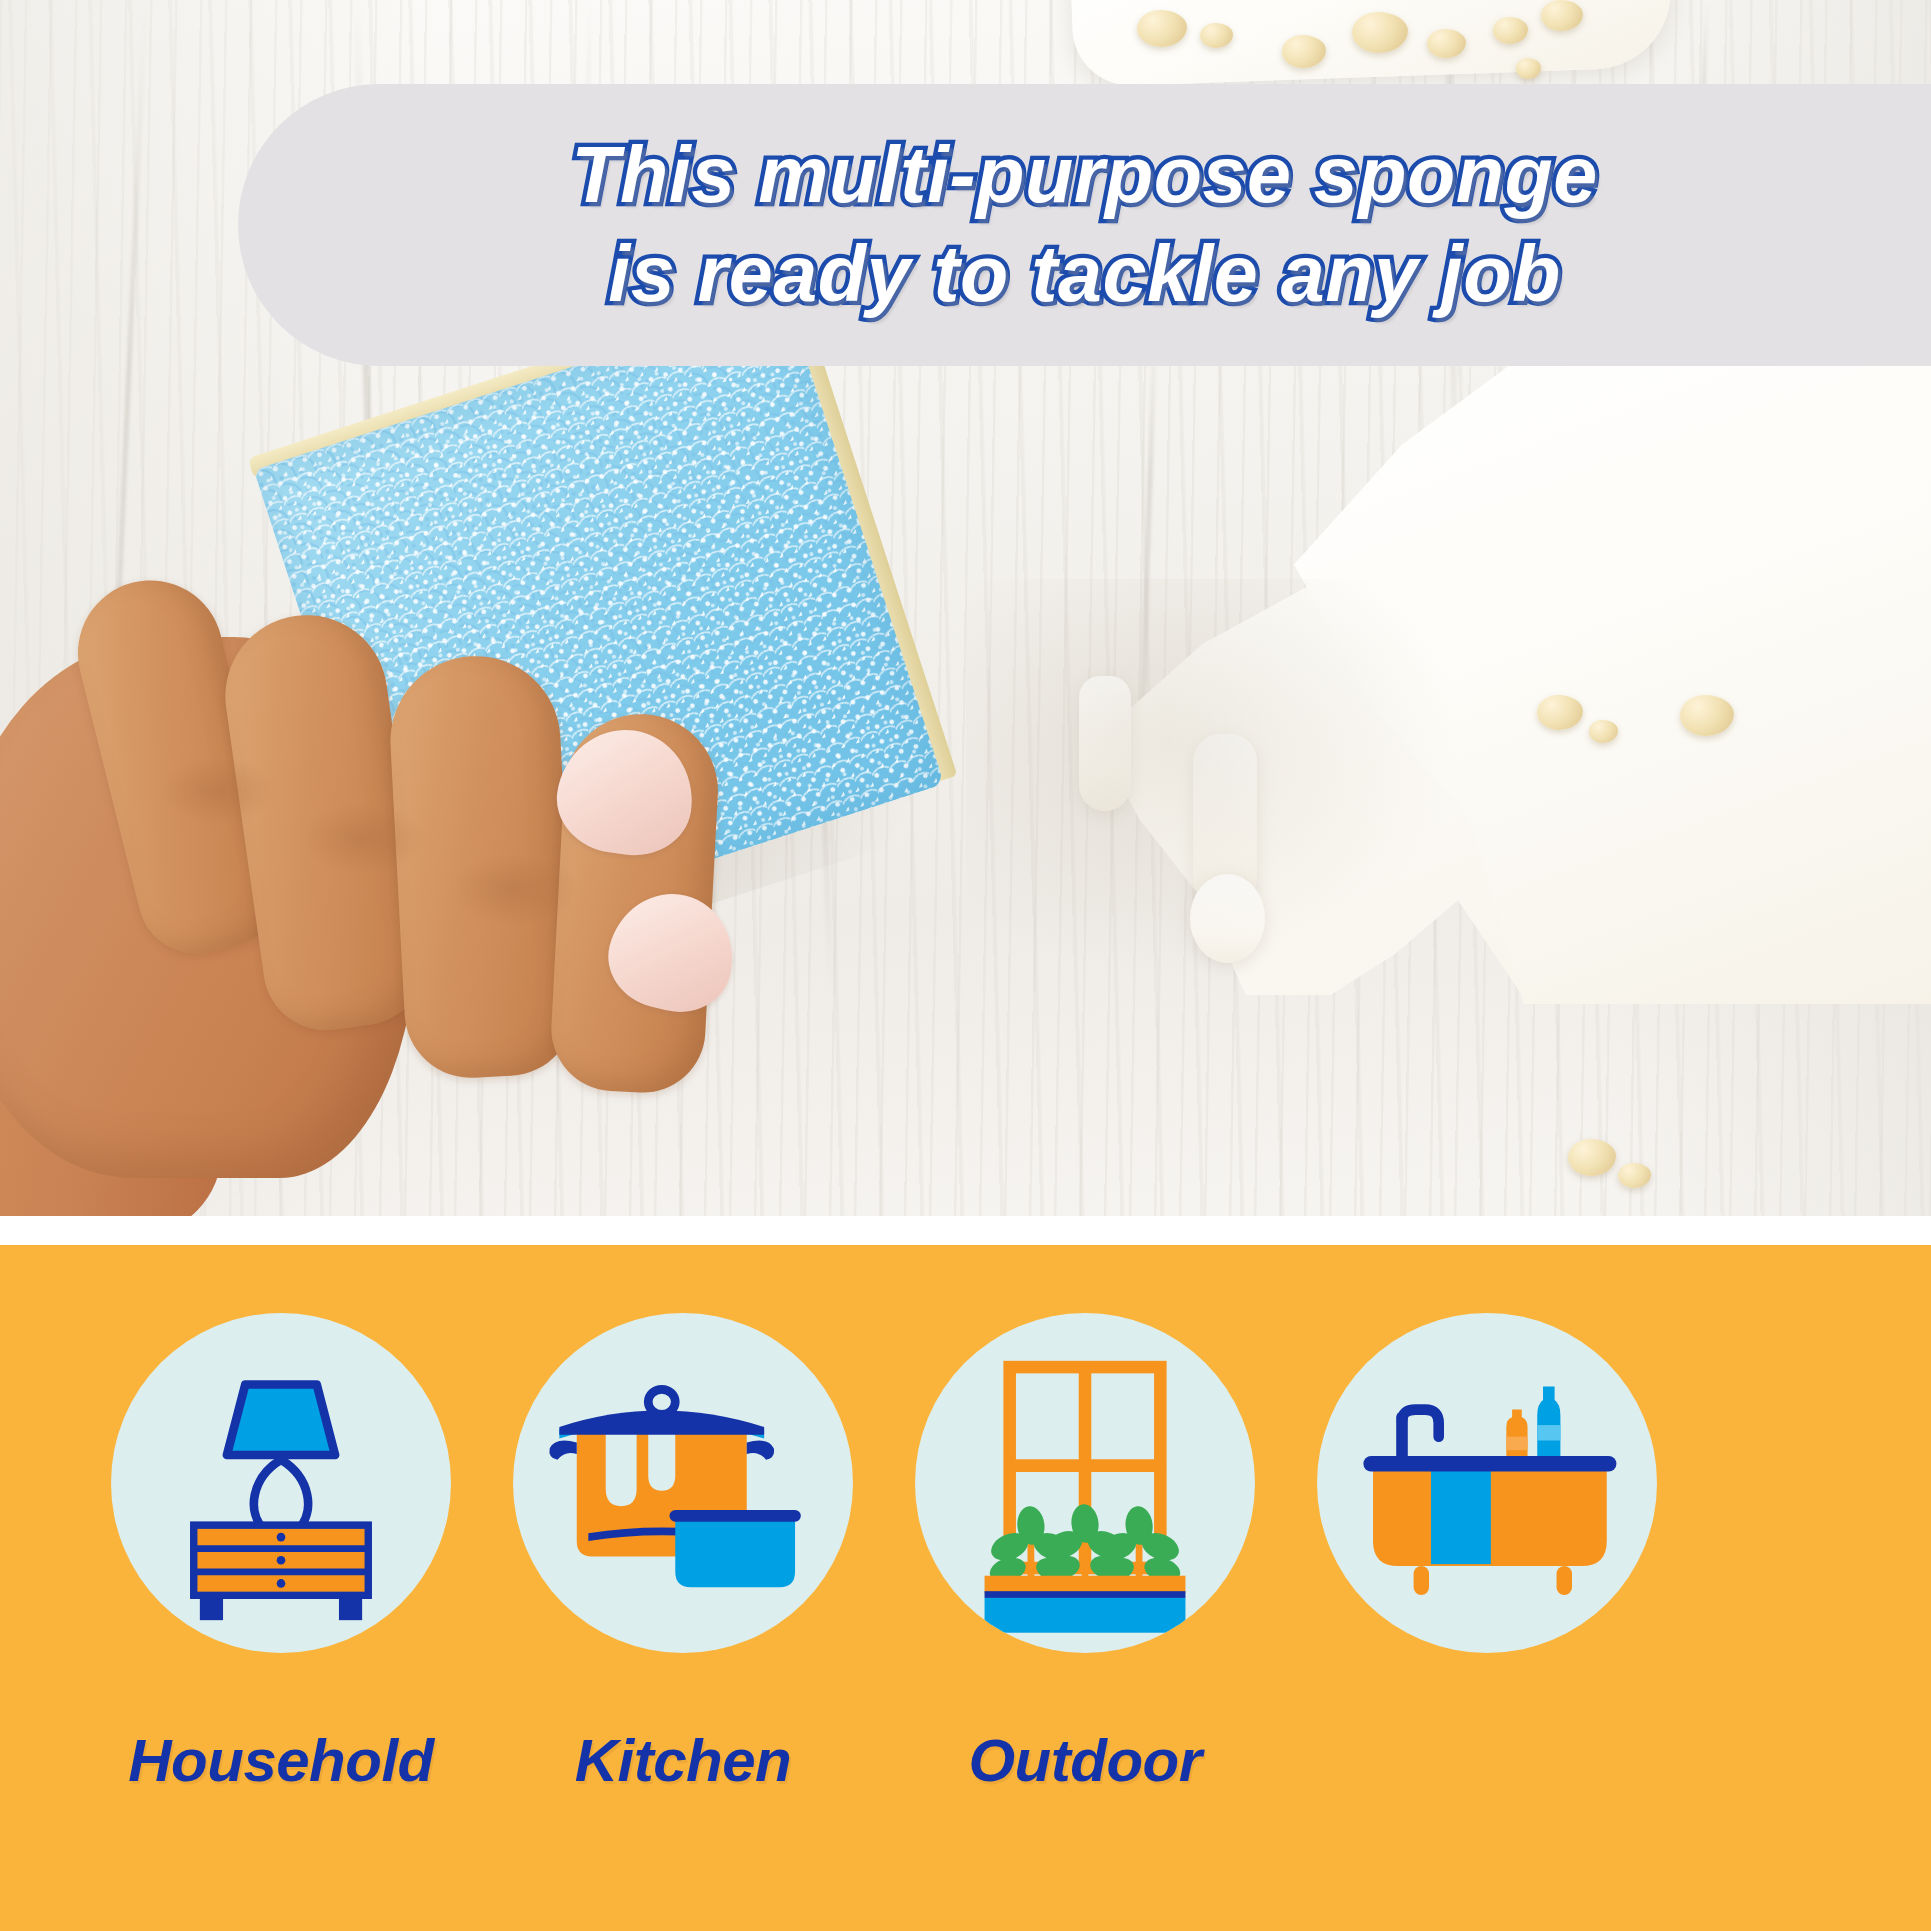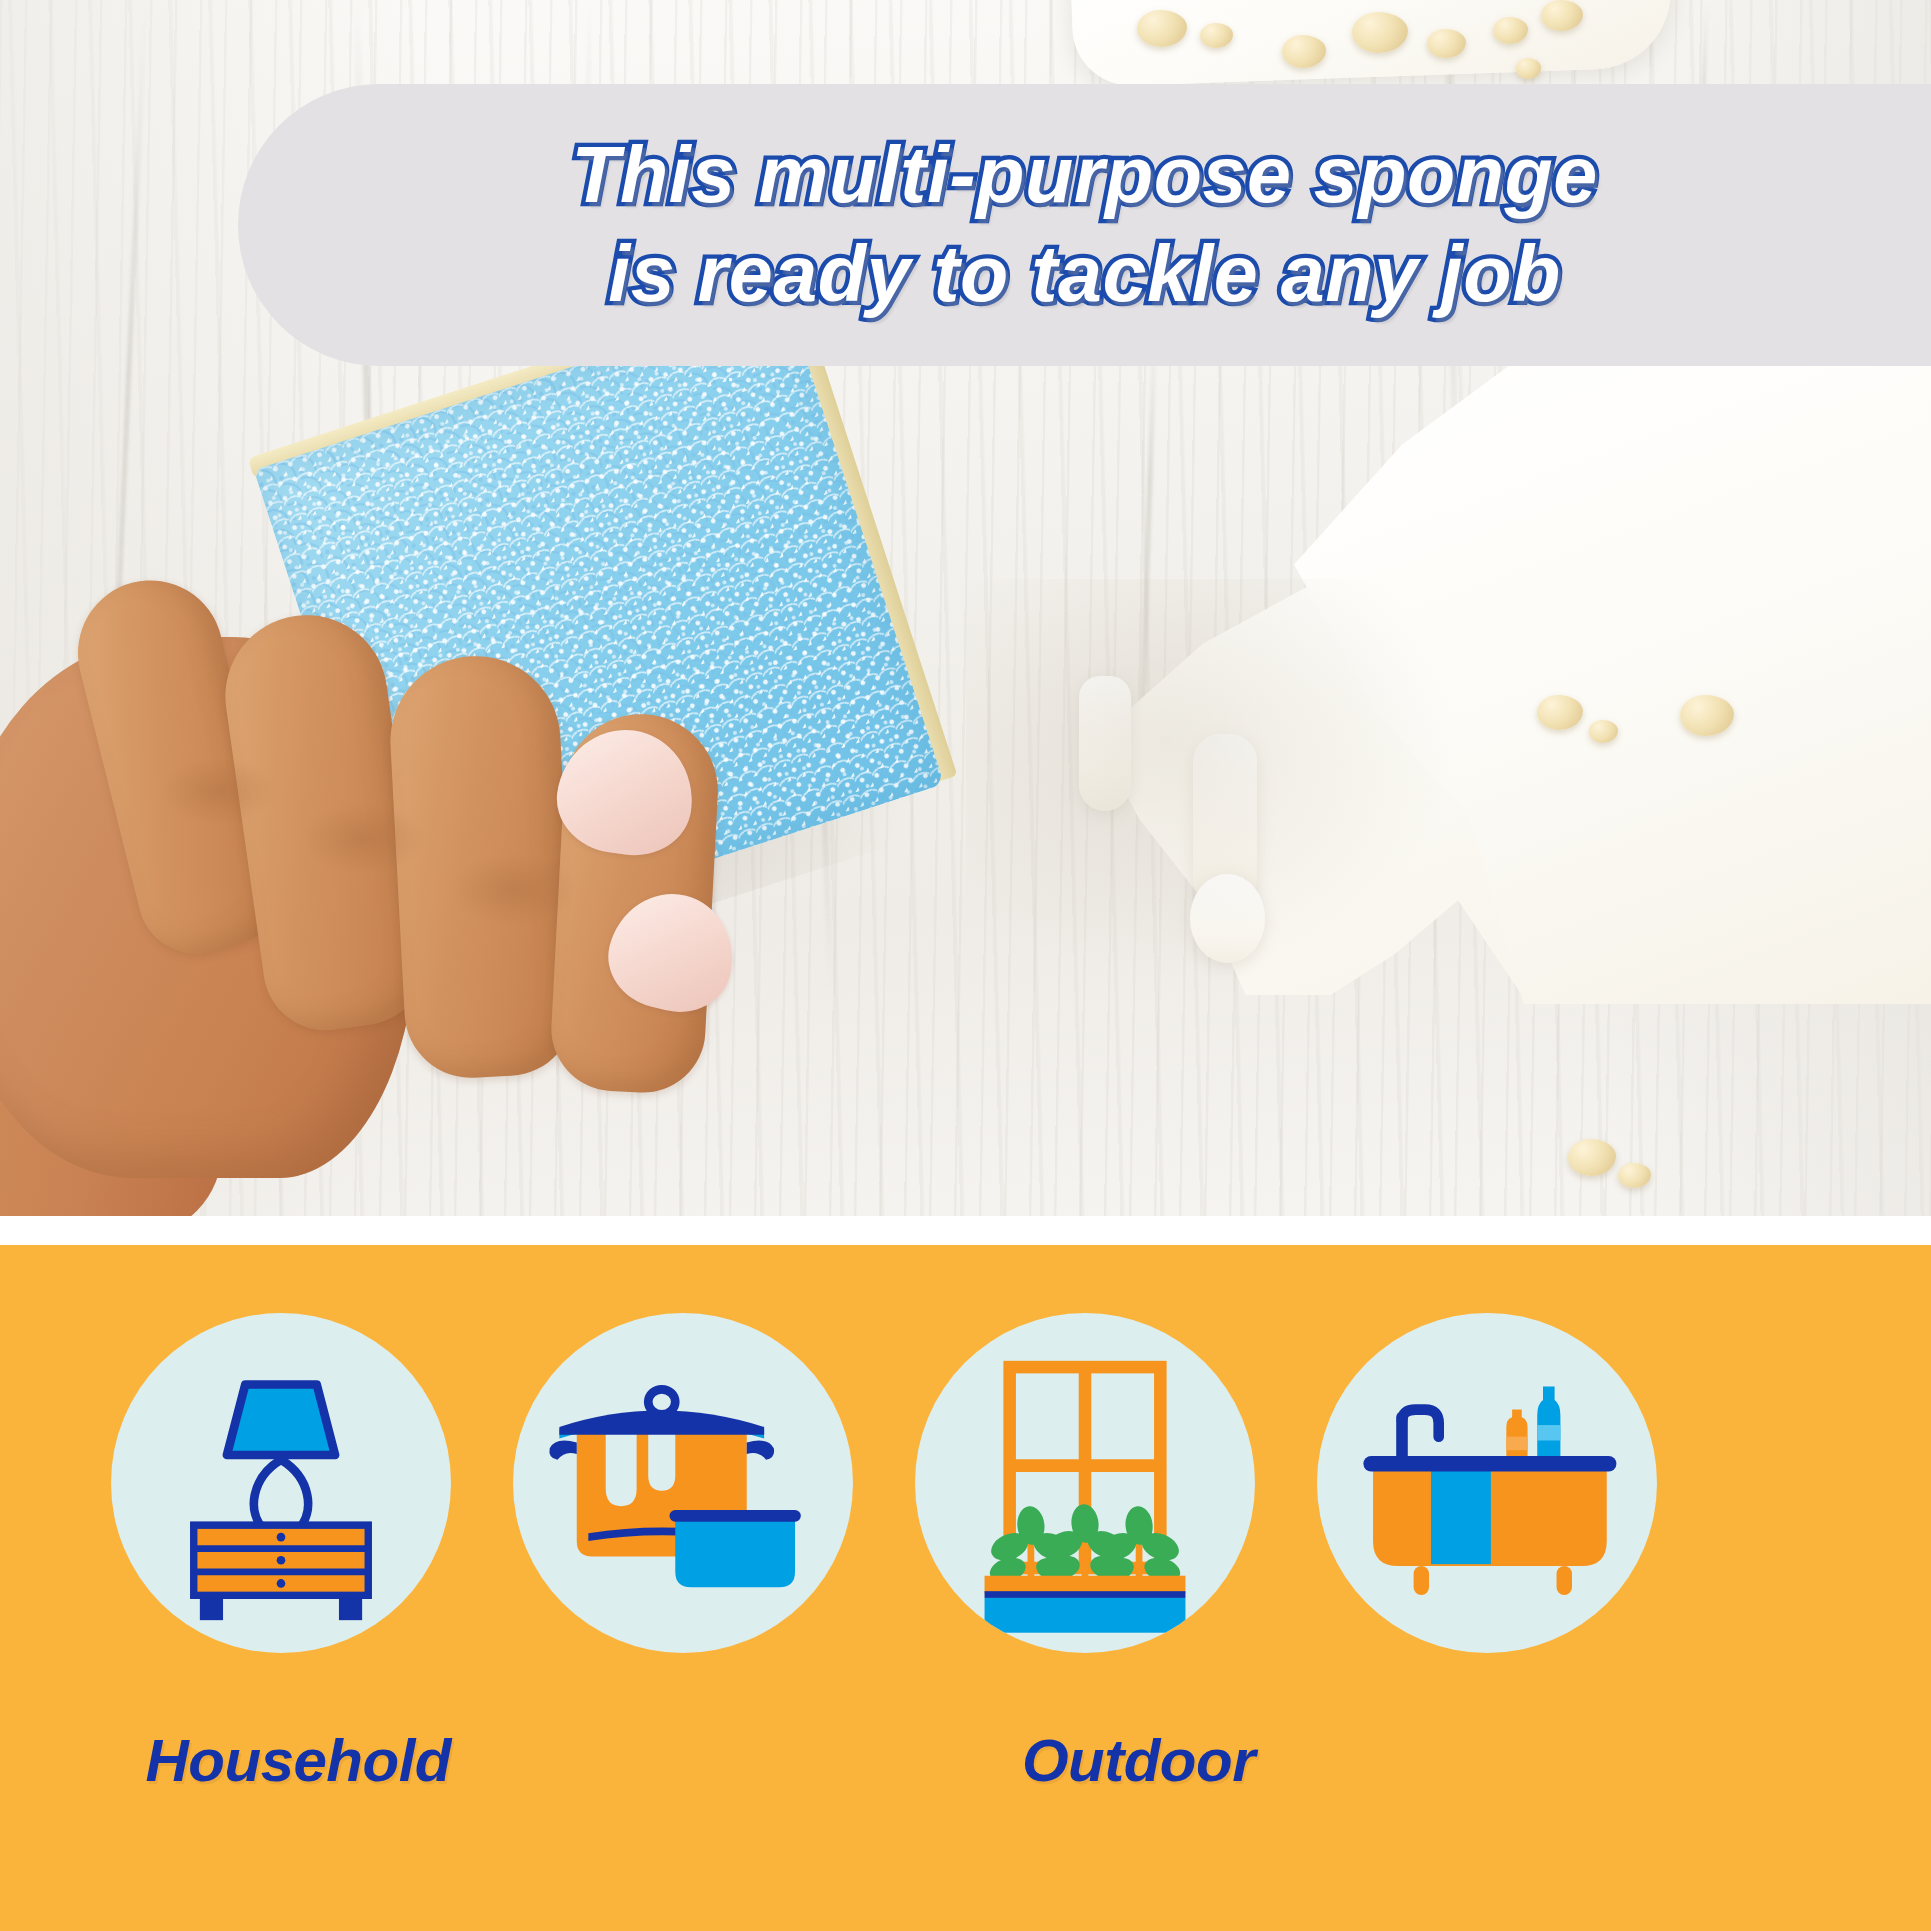--- a/index.html
+++ b/index.html
@@ -197,21 +197,21 @@
     left: 111px; top: 68px;
     width: 1728px; height: 454px;
     display: flex;
     justify-content: flex-start;
     align-items: flex-start;
     gap: 62px;
   }
   .cat-item {
     width: 340px;
     display: flex; flex-direction: column;
-    align-items: flex-end;
+    align-items: center;
   }
   .cat-circle {
     width: 340px; height: 340px;
     border-radius: 50%;
     background: #ddeeee;
     position: relative;
     overflow: hidden;
   }
   .cat-icon-svg { position: absolute; left: 0; top: 0; width: 340px; height: 340px; }
   .cat-label {
@@ -342,20 +342,21 @@
             <path d="M48 120 Q152 86 260 120 L260 130 Q152 98 48 130 Z" fill="#00a0e4"></path>
             <path d="M48 118 Q152 84 260 118 L260 126 L48 126 Z" fill="#1433a8"></path>
             <ellipse cx="154" cy="92" rx="14" ry="13" fill="none" stroke="#1433a8" stroke-width="9"></ellipse>
 
             <path d="M78 228 Q154 216 230 228 L230 236 Q154 224 78 236 Z" fill="#1433a8"></path>
 
             <path d="M168 212 L292 212 L292 268 Q292 284 276 284 L184 284 Q168 284 168 268 Z" fill="#00a0e4"></path>
             <rect x="162" y="204" width="136" height="12" rx="6" fill="#1433a8"></rect>
           </svg>
         </div>
+        <div class="cat-label">Kitchen</div>
       </div>
 
       <div class="cat-item">
         <div class="cat-circle">
           <svg class="cat-icon-svg" viewBox="0 0 352 352">
 
             <rect x="98" y="56" width="156" height="208" fill="none" stroke="#f7941e" stroke-width="13"></rect>
             <line x1="176" y1="56" x2="176" y2="264" stroke="#f7941e" stroke-width="13"></line>
             <line x1="98" y1="158" x2="254" y2="158" stroke="#f7941e" stroke-width="13"></line>
 

